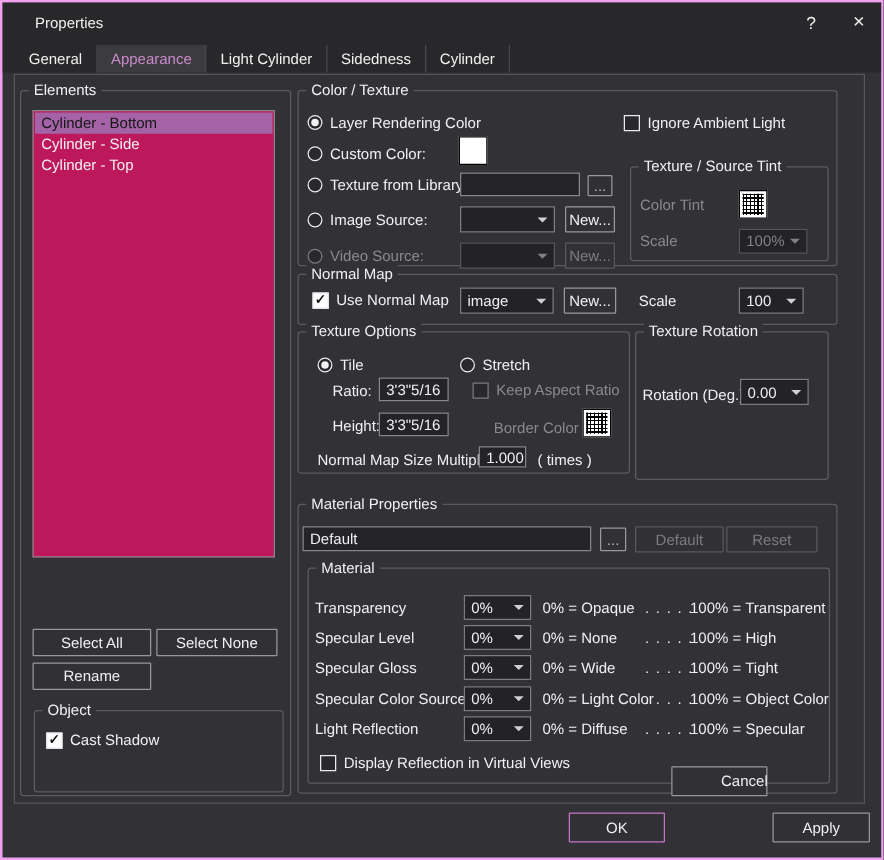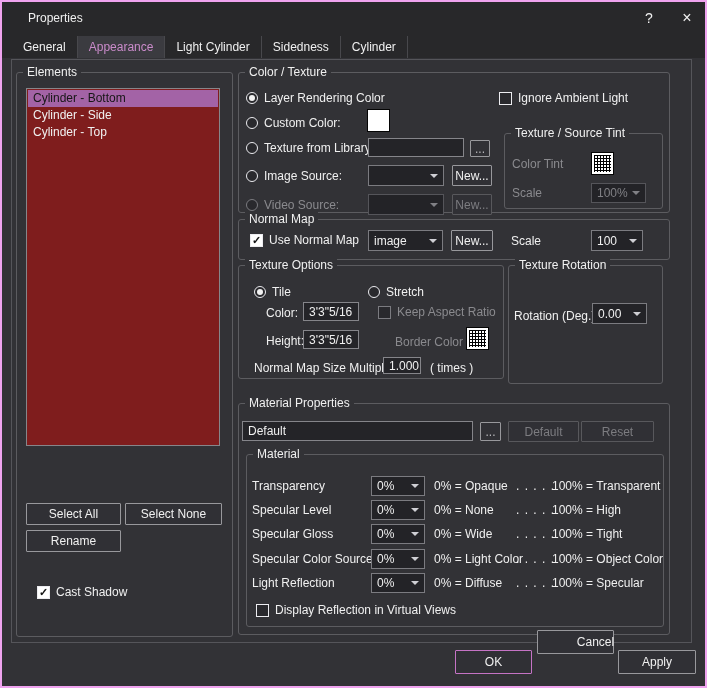--- a/index.html
+++ b/index.html
@@ -19,21 +19,21 @@
   .tabbar { position:absolute; left:10px; top:34px; height:22px; display:flex; }
   .tab { padding:0 11px; line-height:22px; font-size:12px; color:var(--text,#f0f0f0); border-right:1px solid #48484c; white-space:nowrap; }
   .tab.selected { background:#3b3b40; color:var(--tab-selected-text,#ca8bca); }
   .tab-page { position:absolute; left:9px; top:57px; width:681px; height:584px; border:1px solid #55555a; }
   .grp { position:absolute; border:1px solid var(--group-border,#5c5c60); border-radius:3px; }
   .grp-title { position:absolute; top:-8px; left:6px; background:var(--body-bg,#323236); padding:0 4px; font-size:12px; line-height:15px; color:var(--text,#f0f0f0); white-space:nowrap; }
   .lbl { font-size:12px; color:var(--text,#f0f0f0); white-space:nowrap; }
   .pos { position:absolute; }
   .dis { color:var(--disabled-text,#8a8a8e) !important; }
   .row { position:absolute; display:flex; align-items:center; gap:6px; height:14px; }
-  .listbox { position:absolute; left:24px; top:86px; width:194px; height:358px; background:#7f1d1d; border:1px solid #86868a; padding-top:1px; }
+  .listbox { position:absolute; left:24px; top:86px; width:194px; height:358px; background:#be185d; border:1px solid #86868a; padding-top:1px; }
   .list-item { height:17px; line-height:17px; font-size:12px; color:var(--text,#f0f0f0); padding-left:5px; margin:0 1px; }
   .list-item.selected { background:var(--selection,#a363a6); color:#161616; }
   .btn { position:absolute; background:#303035; border:1px solid #98989c; border-radius:1px; color:var(--text,#f0f0f0); font-size:12px; display:flex; align-items:center; justify-content:center; white-space:nowrap; }
   .btn.disabled { border-color:#58585c; color:#7c7c80; }
   .btn.dim { color:#b9b9bd; }
   .btn.primary { border-color:var(--ok-border,#c573c5); }
   .cb { width:13px; height:13px; border:1px solid #ececf0; background:#29292d; flex:none; font-size:11px; line-height:11px; text-align:center; color:transparent; overflow:hidden; }
   .cb.checked { background:#ffffff; color:#141414; font-weight:bold; }
   .cb.disabled { border-color:#7b7b80; }
   .radio { width:12px; height:12px; border:1px solid #ececf0; border-radius:50%; background:#29292d; position:relative; flex:none; }
@@ -86,20 +86,23 @@
   <div class="listbox">
     <div class="list-item selected">Cylinder - Bottom</div>
     <div class="list-item">Cylinder - Side</div>
     <div class="list-item">Cylinder - Top</div>
   </div>
 
   <div class="btn" style="left:24px;top:501px;width:95px;height:22px;">Select All</div>
   <div class="btn" style="left:123px;top:501px;width:97px;height:22px;">Select None</div>
   <div class="btn" style="left:24px;top:528px;width:95px;height:22px;">Rename</div>
 
+  <div class="grp" style="left:25px;top:566px;width:200px;height:66px;">
+    <span class="grp-title">Object</span>
+  </div>
   <div class="row" style="left:35px;top:583px;">
     <span class="cb checked">✓</span>
     <span class="lbl">Cast Shadow</span>
   </div>
 
   <div class="grp" style="left:236px;top:70px;width:432px;height:141px;">
     <span class="grp-title">Color / Texture</span>
   </div>
 
   <div class="row" style="left:244px;top:89px;">
@@ -177,21 +180,21 @@
     <span class="grp-title">Texture Options</span>
   </div>
   <div class="row" style="left:252px;top:283px;">
     <span class="radio sel"></span>
     <span class="lbl">Tile</span>
   </div>
   <div class="row" style="left:366px;top:283px;">
     <span class="radio"></span>
     <span class="lbl">Stretch</span>
   </div>
-  <span class="lbl pos" style="left:264px;top:304px;">Color:</span>
+  <span class="lbl pos" style="left:264px;top:304px;">Ratio:</span>
   <div class="tbox" style="left:301px;top:300px;width:56px;height:19px;">3'3"5/16</div>
   <div class="row" style="left:376px;top:303px;">
     <span class="cb disabled"></span>
     <span class="lbl dis">Keep Aspect Ratio</span>
   </div>
   <span class="lbl pos" style="left:264px;top:332px;">Height:</span>
   <div class="tbox" style="left:301px;top:328px;width:56px;height:19px;">3'3"5/16</div>
   <span class="lbl dis pos" style="left:393px;top:333px;">Border Color</span>
   <div class="grid-swatch" style="left:464px;top:325px;"></div>
   <span class="lbl pos" style="left:252px;top:359px;">Normal Map Size Multiplier</span>
@@ -269,16 +272,16 @@
     <span class="lbl m-dots">. . . . .</span>
     <span class="lbl m-right">100% = Specular</span>
   </div>
 
   <div class="row" style="left:254px;top:601px;">
     <span class="cb"></span>
     <span class="lbl">Display Reflection in Virtual Views</span>
   </div>
 
   <div class="btn primary" style="left:453px;top:648px;width:77px;height:24px;">OK</div>
-  <div class="btn" style="left:535px;top:628px;width:77px;height:24px;padding-left:40px;">Cancel</div>
+  <div class="btn" style="left:535px;top:611px;width:77px;height:24px;padding-left:40px;">Cancel</div>
   <div class="btn" style="left:616px;top:648px;width:78px;height:24px;">Apply</div>
 
 </div>
 
 </body></html>

